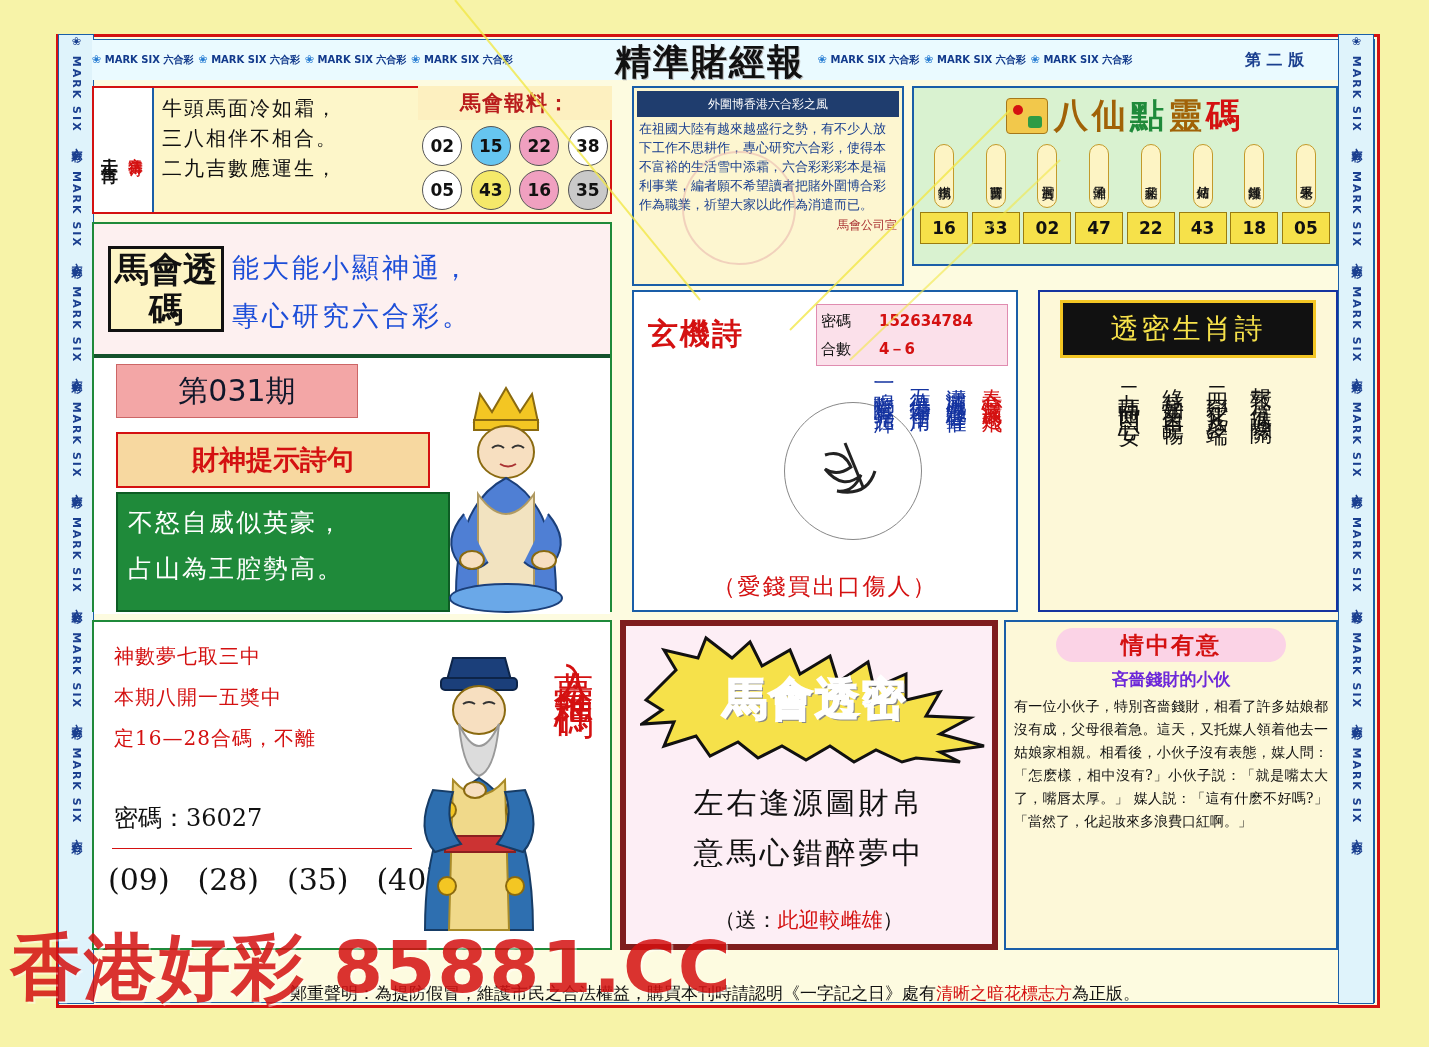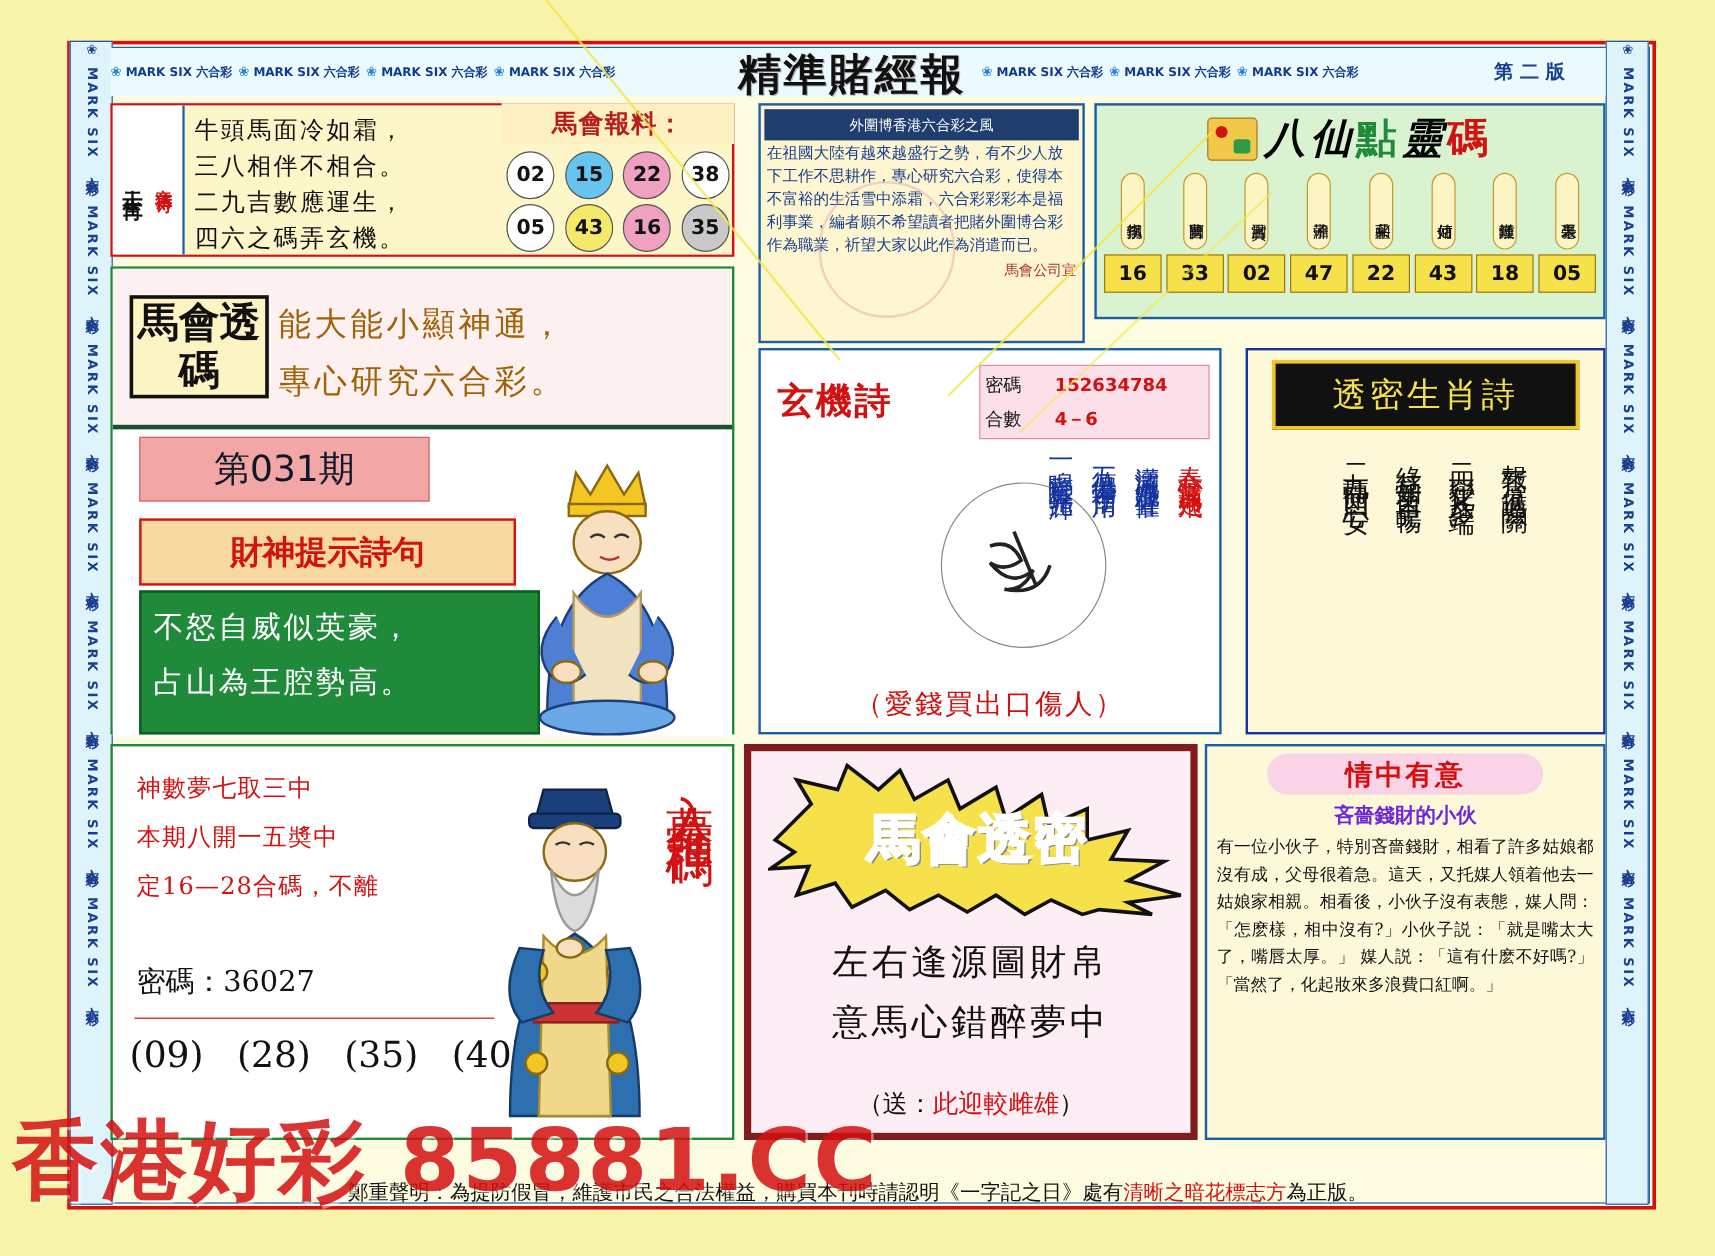--- a/index.html
+++ b/index.html
@@ -115,21 +115,21 @@
   .baxian{
     left:912px;top:86px;width:426px;height:180px;
     border:2px solid #1a5ea8;background:#d9f2d0;
   }
   .baxian-title{
     height:56px;display:flex;align-items:center;justify-content:center;
     font-size:34px;font-weight:bold;color:#111;font-family:"DejaVu Serif",serif;
     letter-spacing:4px;
   }
   .baxian-title .g{color:#1f8a3a;}
-  .baxian-title .b{color:#000000;font-style:italic;}
+  .baxian-title .b{color:#a16207;}
   .baxian-title .r{color:#d41111;}
   .bx-icon{
     width:40px;height:34px;margin-right:6px;background:#f2c84b;
     border:1px solid #a5781a;border-radius:4px;
     display:inline-block;position:relative;
   }
   .bx-icon:after{
     content:"";position:absolute;left:6px;top:6px;width:10px;height:10px;
     background:#d41111;border-radius:50%;
   }
@@ -164,21 +164,21 @@
   .mhtm-badge{
     width:110px;margin:12px 8px 12px 14px;border:3px solid #111;background:#fdf4c4;
     display:flex;align-items:center;justify-content:center;
     font-size:34px;font-weight:bold;color:#111;font-family:"DejaVu Serif",serif;
     line-height:40px;text-align:center;
   }
   .mhtm-poem{
     flex:1;padding:10px 12px 0 0;
   }
   .mhtm-poem .l{
-    font-size:27px;color:#a16207;font-family:Liberation Serif, serif;
+    font-size:27px;color:#1d4ed8;font-family:Liberation Mono, monospace;
     letter-spacing:3px;line-height:48px;white-space:nowrap;
   }
   .mhtm-body{position:relative;height:256px;background:#fff;}
   .issue{
     position:absolute;left:22px;top:6px;width:240px;height:52px;
     background:#f3a6a6;border:1px solid #c66;
     display:flex;align-items:center;justify-content:center;
     font-size:30px;font-weight:normal;color:#0f172a;
   }
   .hint-title{
@@ -372,21 +372,20 @@
 
   <div class="panel zodiac">
     <div class="lbl">
       <div class="v">十二生肖</div>
       <div class="v red">竞猜诗</div>
     </div>
     <div class="poem">
       <div class="line">牛頭馬面冷如霜，</div>
       <div class="line">三八相伴不相合。</div>
       <div class="line">二九吉數應運生，</div>
-      <div class="line">四六之碼弄玄機。</div>
     </div>
   </div>
 
   <div class="panel mhbl">
     <div class="mhbl-title">馬會報料：</div>
     <div class="balls">
       <div class="ballrow">
         <div class="ball" style="background:#ffffff">02</div>
         <div class="ball" style="background:#66c5f0">15</div>
         <div class="ball" style="background:#f0a0c0">22</div>

